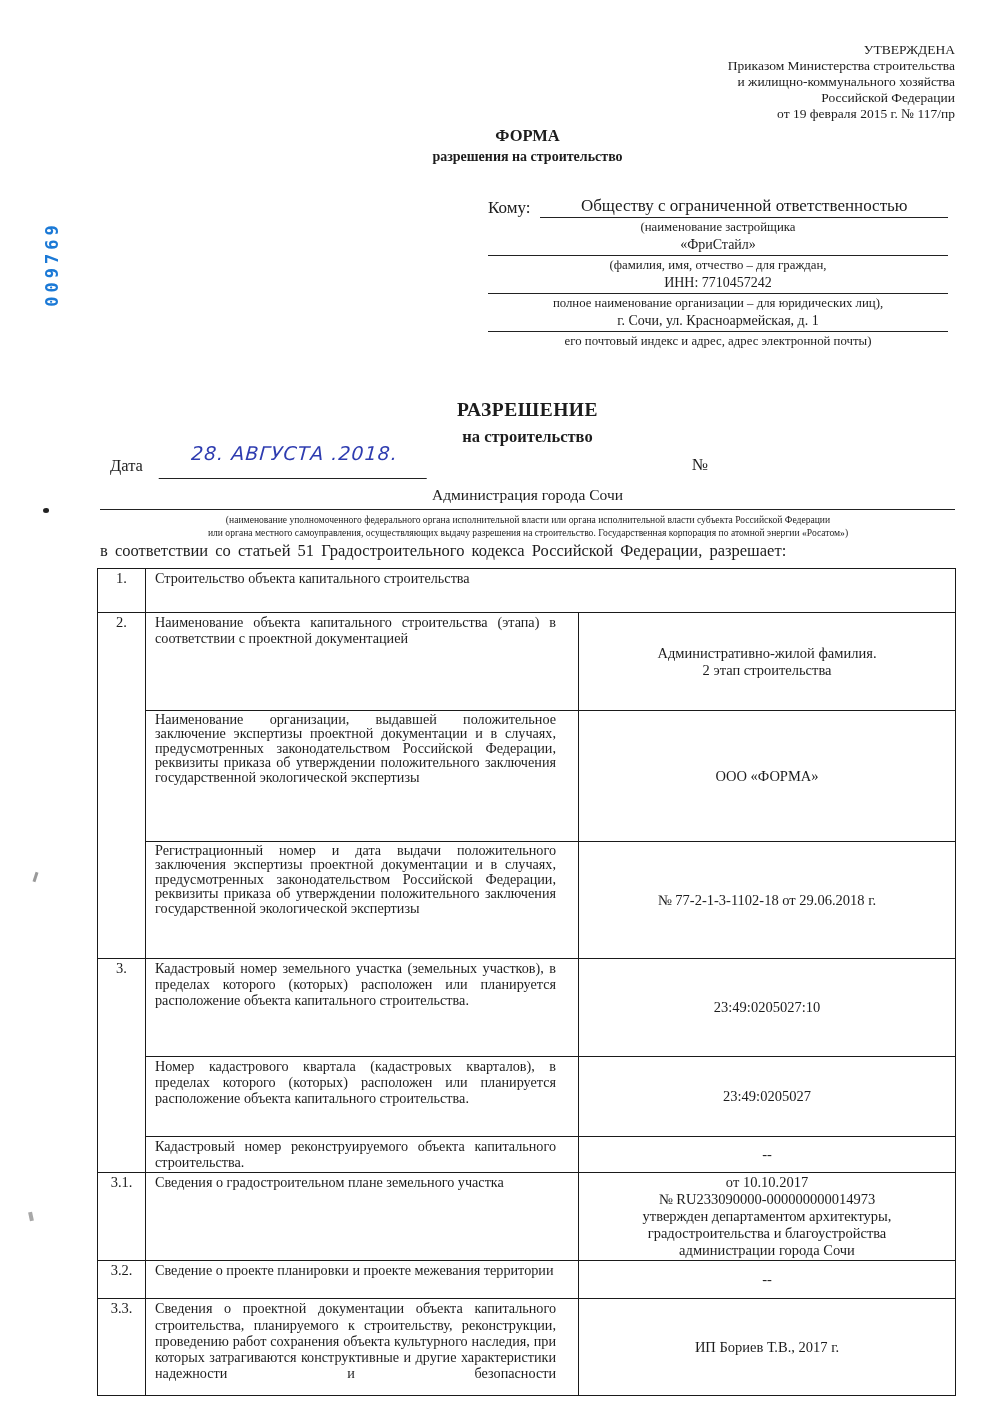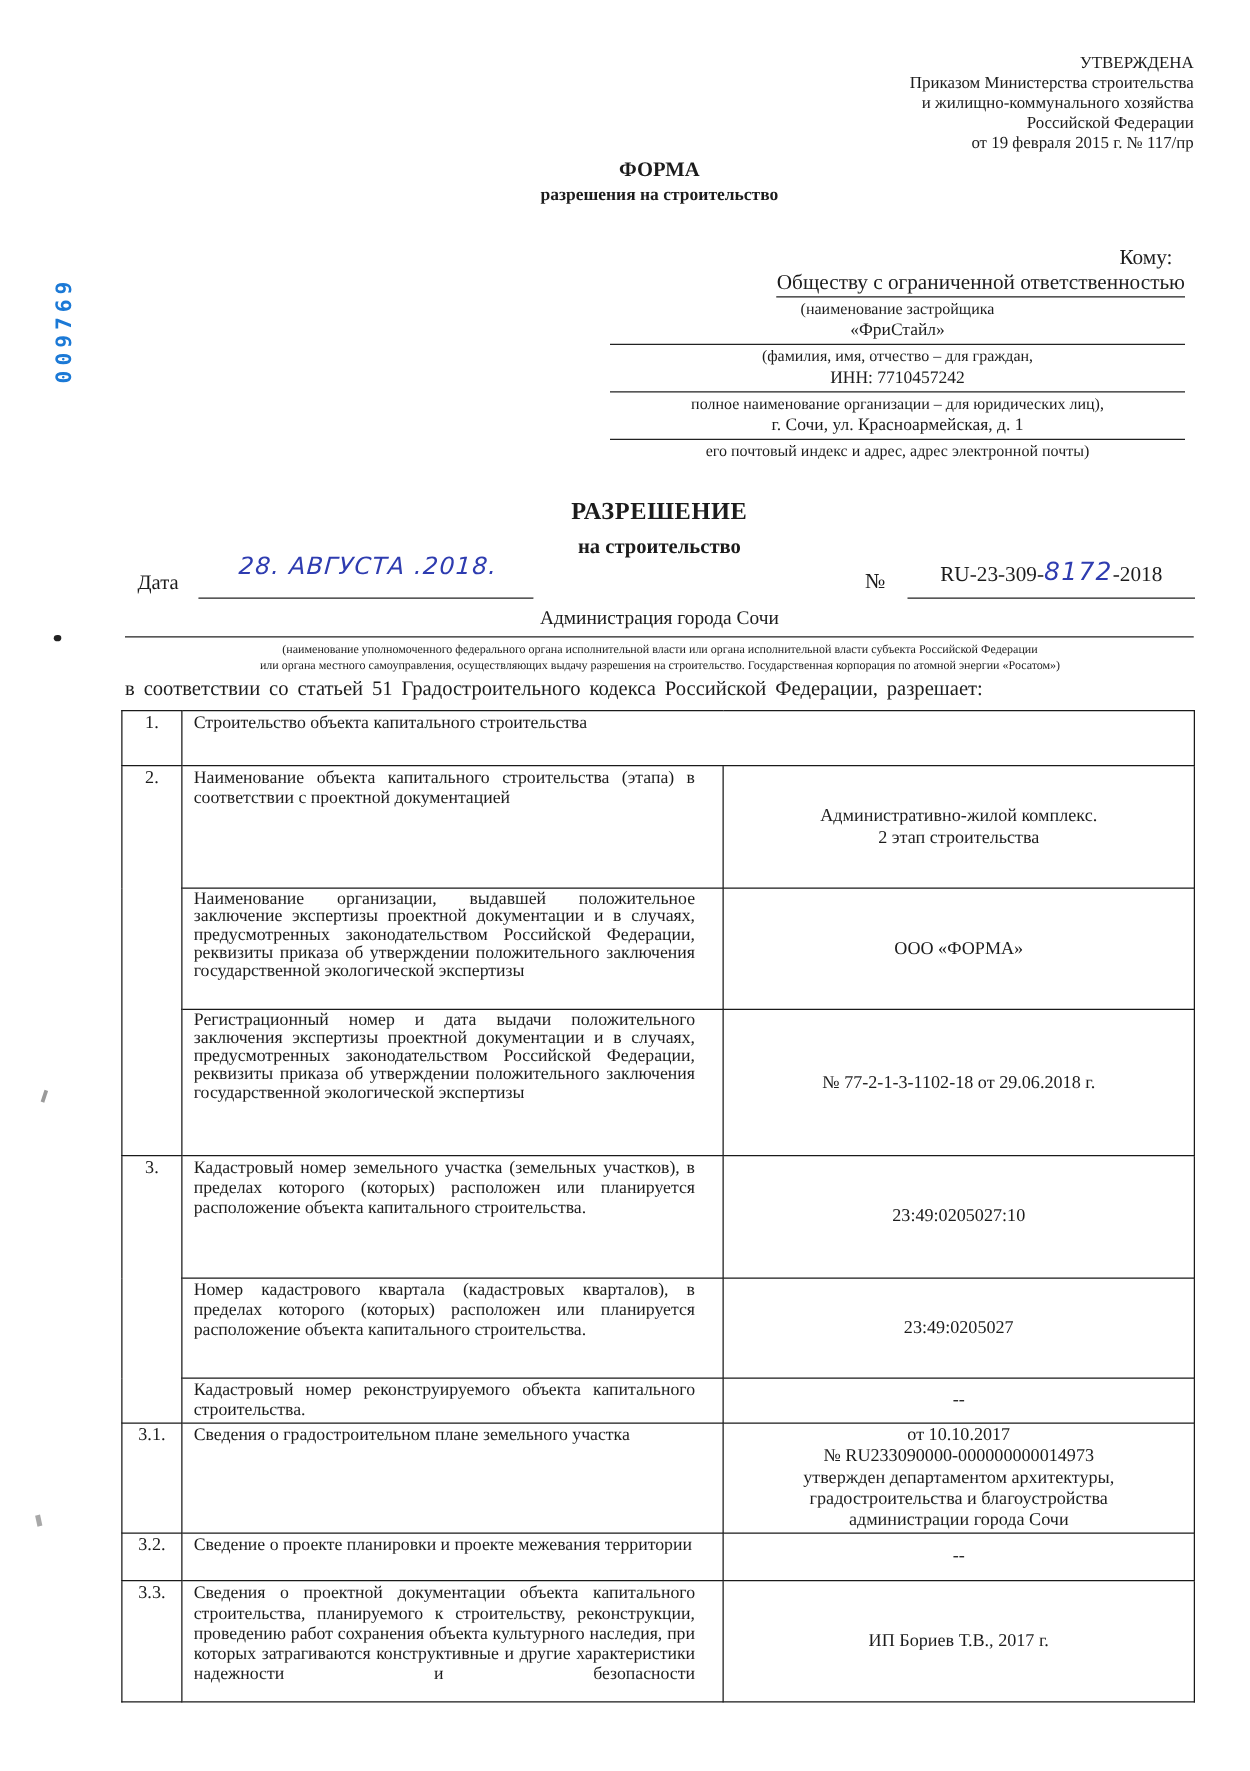--- a/index.html
+++ b/index.html
@@ -27,21 +27,21 @@
   .form-title{
     position:absolute;top:126px;left:100px;width:855px;
     text-align:center;font-weight:bold;font-size:16.5px;
   }
   .form-subtitle{
     position:absolute;top:149px;left:100px;width:855px;
     text-align:center;font-weight:bold;font-size:14px;
   }
   
   .recipient{position:absolute;top:196px;left:488px;width:460px;}
-  .r-row1{display:flex;align-items:flex-end;flex-direction:column;}
+  .r-row1{display:flex;align-items:flex-end;}
   .r-komu{font-size:17px;padding-right:10px;white-space:nowrap;}
   .r-name{flex:1;text-align:center;font-size:17px;border-bottom:1.5px solid #222;padding-bottom:1px;}
   .r-caption{text-align:center;font-size:12.8px;padding:2px 0 1px 0;}
   .r-uvalue{text-align:center;font-size:14px;border-bottom:1.5px solid #222;padding-bottom:2px;margin-top:1px;}
   
   .permit-title{
     position:absolute;top:399px;left:100px;width:855px;
     text-align:center;font-weight:bold;font-size:19.5px;letter-spacing:.5px;
   }
   .permit-subtitle{
@@ -132,21 +132,20 @@
     <div class="r-uvalue">г. Сочи, ул. Красноармейская, д. 1</div>
     <div class="r-caption">его почтовый индекс и адрес, адрес электронной почты)</div>
   </div>
 
   <div class="permit-title">РАЗРЕШЕНИЕ</div>
   <div class="permit-subtitle">на строительство</div>
 
   <div class="date-label">Дата</div>
   <div class="date-value">28. АВГУСТА   .2018.</div>
   <div class="num-label">№</div>
-  <div class="num-value"><span>RU-23-309-</span><span class="num-hand">8172</span><span>-2018</span></div>
 
   <div class="authority-name">Администрация города Сочи</div>
   <div class="authority-rule"></div>
   <div class="authority-cap1">(наименование уполномоченного федерального органа исполнительной власти или органа исполнительной власти субъекта Российской Федерации</div>
   <div class="authority-cap2">или органа местного самоуправления, осуществляющих выдачу разрешения на строительство. Государственная корпорация по атомной энергии «Росатом»)</div>
 
   <div class="intro">в соответствии со статьей 51 Градостроительного кодекса Российской Федерации, разрешает:</div>
 
   <table class="permit-table">
     <colgroup>
@@ -156,25 +155,25 @@
     </colgroup>
     <tbody>
         <tr style="height:44px">
       <td class="num">1.</td>
       <td class="label" colspan="2">Строительство объекта капитального строительства</td>
     </tr>
     <tr style="height:98px">
       <td class="num" rowspan="3">2.</td>
       <td class="label">Наименование объекта капитального строительства (этапа) в соответствии с проектной документацией</td>
       <td class="value">
-        <div>Административно-жилой комплекс.</div>
+        <div>Административно-жилой фамилия.</div>
         <div>2 этап строительства</div>
       </td>
     </tr>
-    <tr style="height:97px">
+    <tr style="height:131px">
       <td class="label lh-tight">Наименование организации, выдавшей положительное заключение экспертизы проектной документации и в случаях, предусмотренных законодательством Российской Федерации, реквизиты приказа об утверждении положительного заключения государственной экологической экспертизы</td>
       <td class="value">ООО «ФОРМА»</td>
     </tr>
     <tr style="height:117px">
       <td class="label lh-tight">Регистрационный номер и дата выдачи положительного заключения экспертизы проектной документации и в случаях, предусмотренных законодательством Российской Федерации, реквизиты приказа об утверждении положительного заключения государственной экологической экспертизы</td>
       <td class="value">№ 77-2-1-3-1102-18 от 29.06.2018 г.</td>
     </tr>
     <tr style="height:98px">
       <td class="num" rowspan="3">3.</td>
       <td class="label">Кадастровый номер земельного участка (земельных участков), в пределах которого (которых) расположен или планируется расположение объекта капитального строительства.</td>

